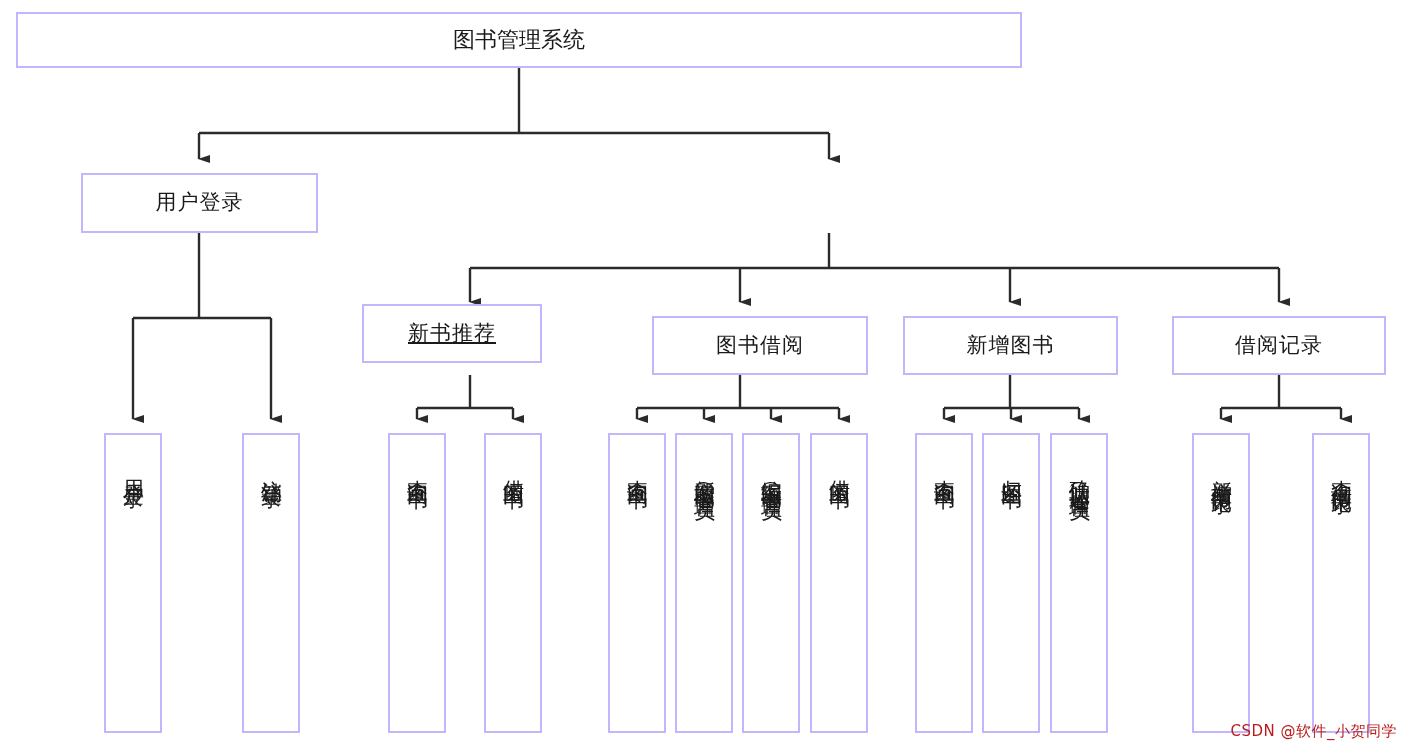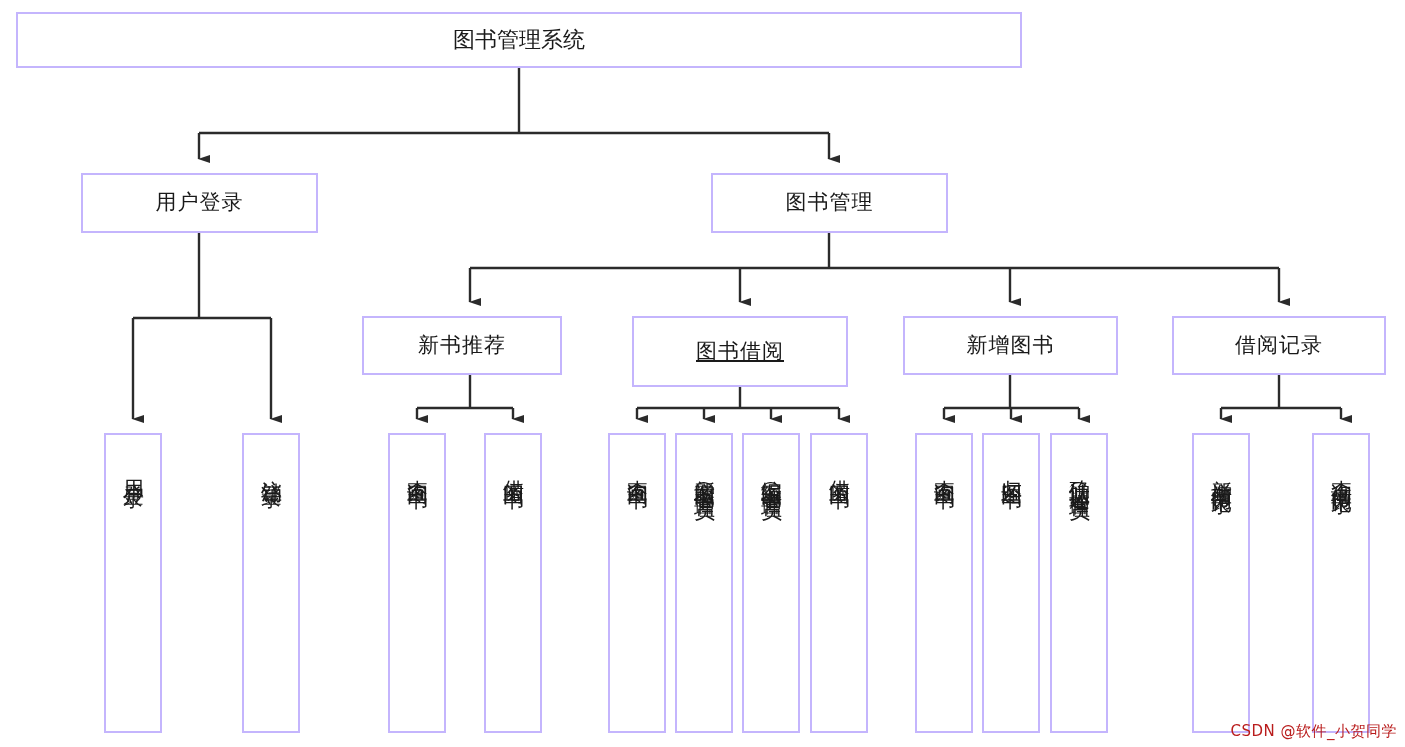--- a/index.html
+++ b/index.html
@@ -110,24 +110,23 @@
         <path d="M1279,375 L1279,408"></path>
         <path d="M1221,408 L1341,408"></path>
         <path d="M1221,408 L1221,419" marker-end="url(#arrow)"></path>
         <path d="M1341,408 L1341,419" marker-end="url(#arrow)"></path>
       </g>
   </svg>
 
   <div class="node root" style="left: 16px; top: 12px; width: 1006px; height: 56px;">图书管理系统</div>
 
   <div class="node horiz" style="left: 81px; top: 173px; width: 237px; height: 60px;">用户登录</div>
-  <div class="node horiz" style="left: 711px; top: 173px; width: 237px; height: 60px;">图书管理</div>
 
-  <div class="node horiz" style="left: 362px; top: 316px; width: 200px; height: 59px;">新书推荐</div>
-  <div class="node horiz" style="left: 632px; top: 316px; width: 216px; height: 71px; text-decoration: underline;">图书借阅</div>
+  <div class="node horiz" style="left: 362px; top: 304px; width: 180px; height: 59px; text-decoration: underline;">新书推荐</div>
+  <div class="node horiz" style="left: 652px; top: 316px; width: 216px; height: 59px;">图书借阅</div>
   <div class="node horiz" style="left: 903px; top: 316px; width: 215px; height: 59px;">新增图书</div>
   <div class="node horiz" style="left: 1172px; top: 316px; width: 214px; height: 59px;">借阅记录</div>
 
   <div class="node vert" style="left: 104px; top: 433px; width: 58px; height: 300px;">
     <span class="vlabel">用户登录</span>
   </div>
   <div class="node vert" style="left: 242px; top: 433px; width: 58px; height: 300px;">
     <span class="vlabel">注销登录</span>
   </div>
   <div class="node vert" style="left: 388px; top: 433px; width: 58px; height: 300px;">

